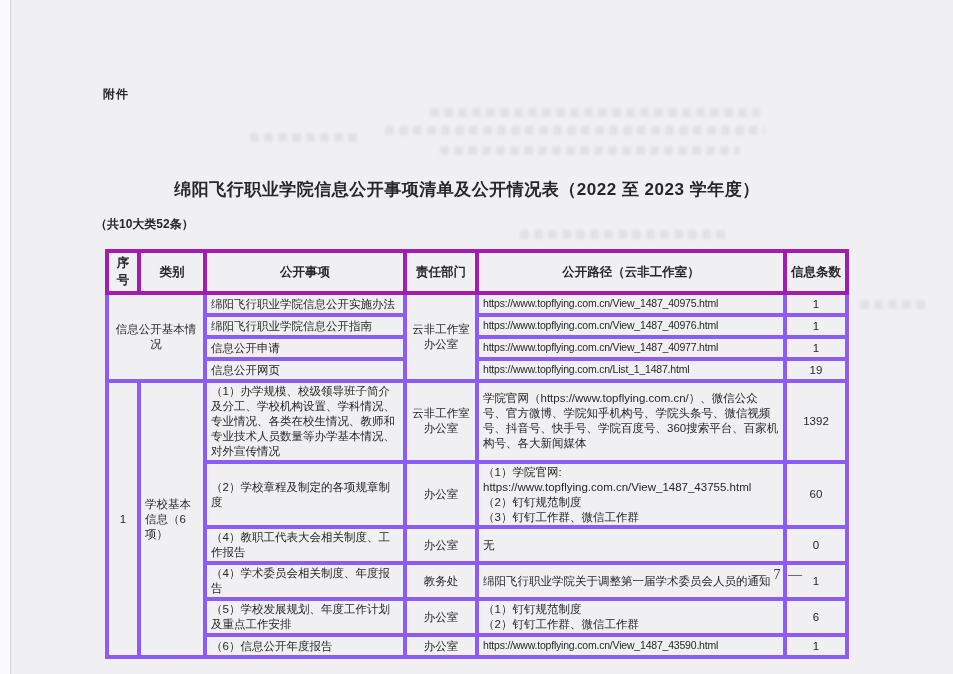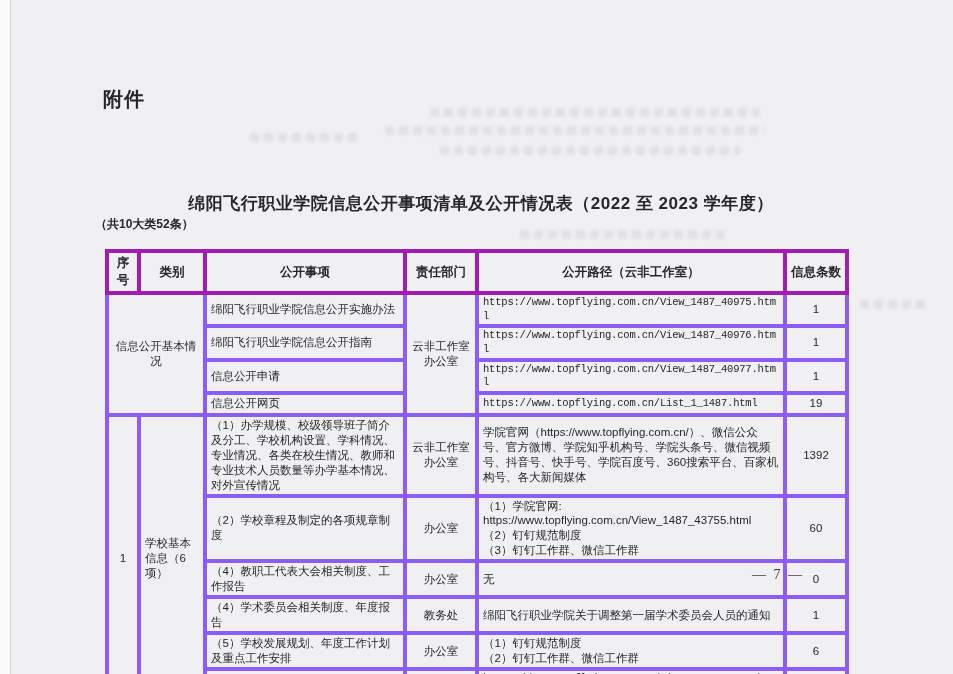--- a/index.html
+++ b/index.html
@@ -15,24 +15,24 @@
     background:#fafafb;border-right:1px solid #d4d4d8;
   }
   
   .bleed{
     position:absolute;opacity:0.10;filter:blur(1.5px);
     background:repeating-linear-gradient(90deg,#6a6a72 0 9px,transparent 9px 14px);
     height:9px;border-radius:2px;pointer-events:none;
   }
   .attachment{
     position:absolute;left:103px;top:86px;
-    font-size:20px;font-weight:bold;letter-spacing:1px;
+    font-size:12px;font-weight:bold;letter-spacing:1px;
   }
   .title{
-    position:absolute;left:95px;top:176px;width:740px;margin:16px;
+    position:absolute;left:95px;top:176px;width:740px;margin:2px;
     text-align:center;font-size:17px;font-weight:bold;letter-spacing:0.5px;
   }
   .subtitle{
     position:absolute;left:95px;top:216px;width:740px;
     font-size:12px;font-weight:bold;
   }
   table.disclosure{
     position:absolute;left:105px;top:249px;width:740px;
     border-collapse:collapse;table-layout:fixed;
     border:2px solid #2e2e33;
@@ -47,21 +47,21 @@
   table.disclosure td{
     border:4px solid #8b5cf6;
     padding:1px 4px;line-height:1.3;
     vertical-align:middle;
     white-space:pre-line;
     word-wrap:break-word;overflow-wrap:break-word;
   }
   td.center{text-align:center;padding:1px 2px;}
   td.left{text-align:left;}
   td.mono{
-    font-family:Liberation Mono, monospace;
+    font-family:Liberation Sans, sans-serif;
     font-size:10.5px;letter-spacing:-0.2px;
   }
   tr.slim td{height:16px;}
   .pagenum{
     position:absolute;left:752px;top:567px;
     font-family:"Liberation Serif", serif;
     font-size:14px;letter-spacing:2px;color:#3a3a40;
   }
 </style>
 </head>

